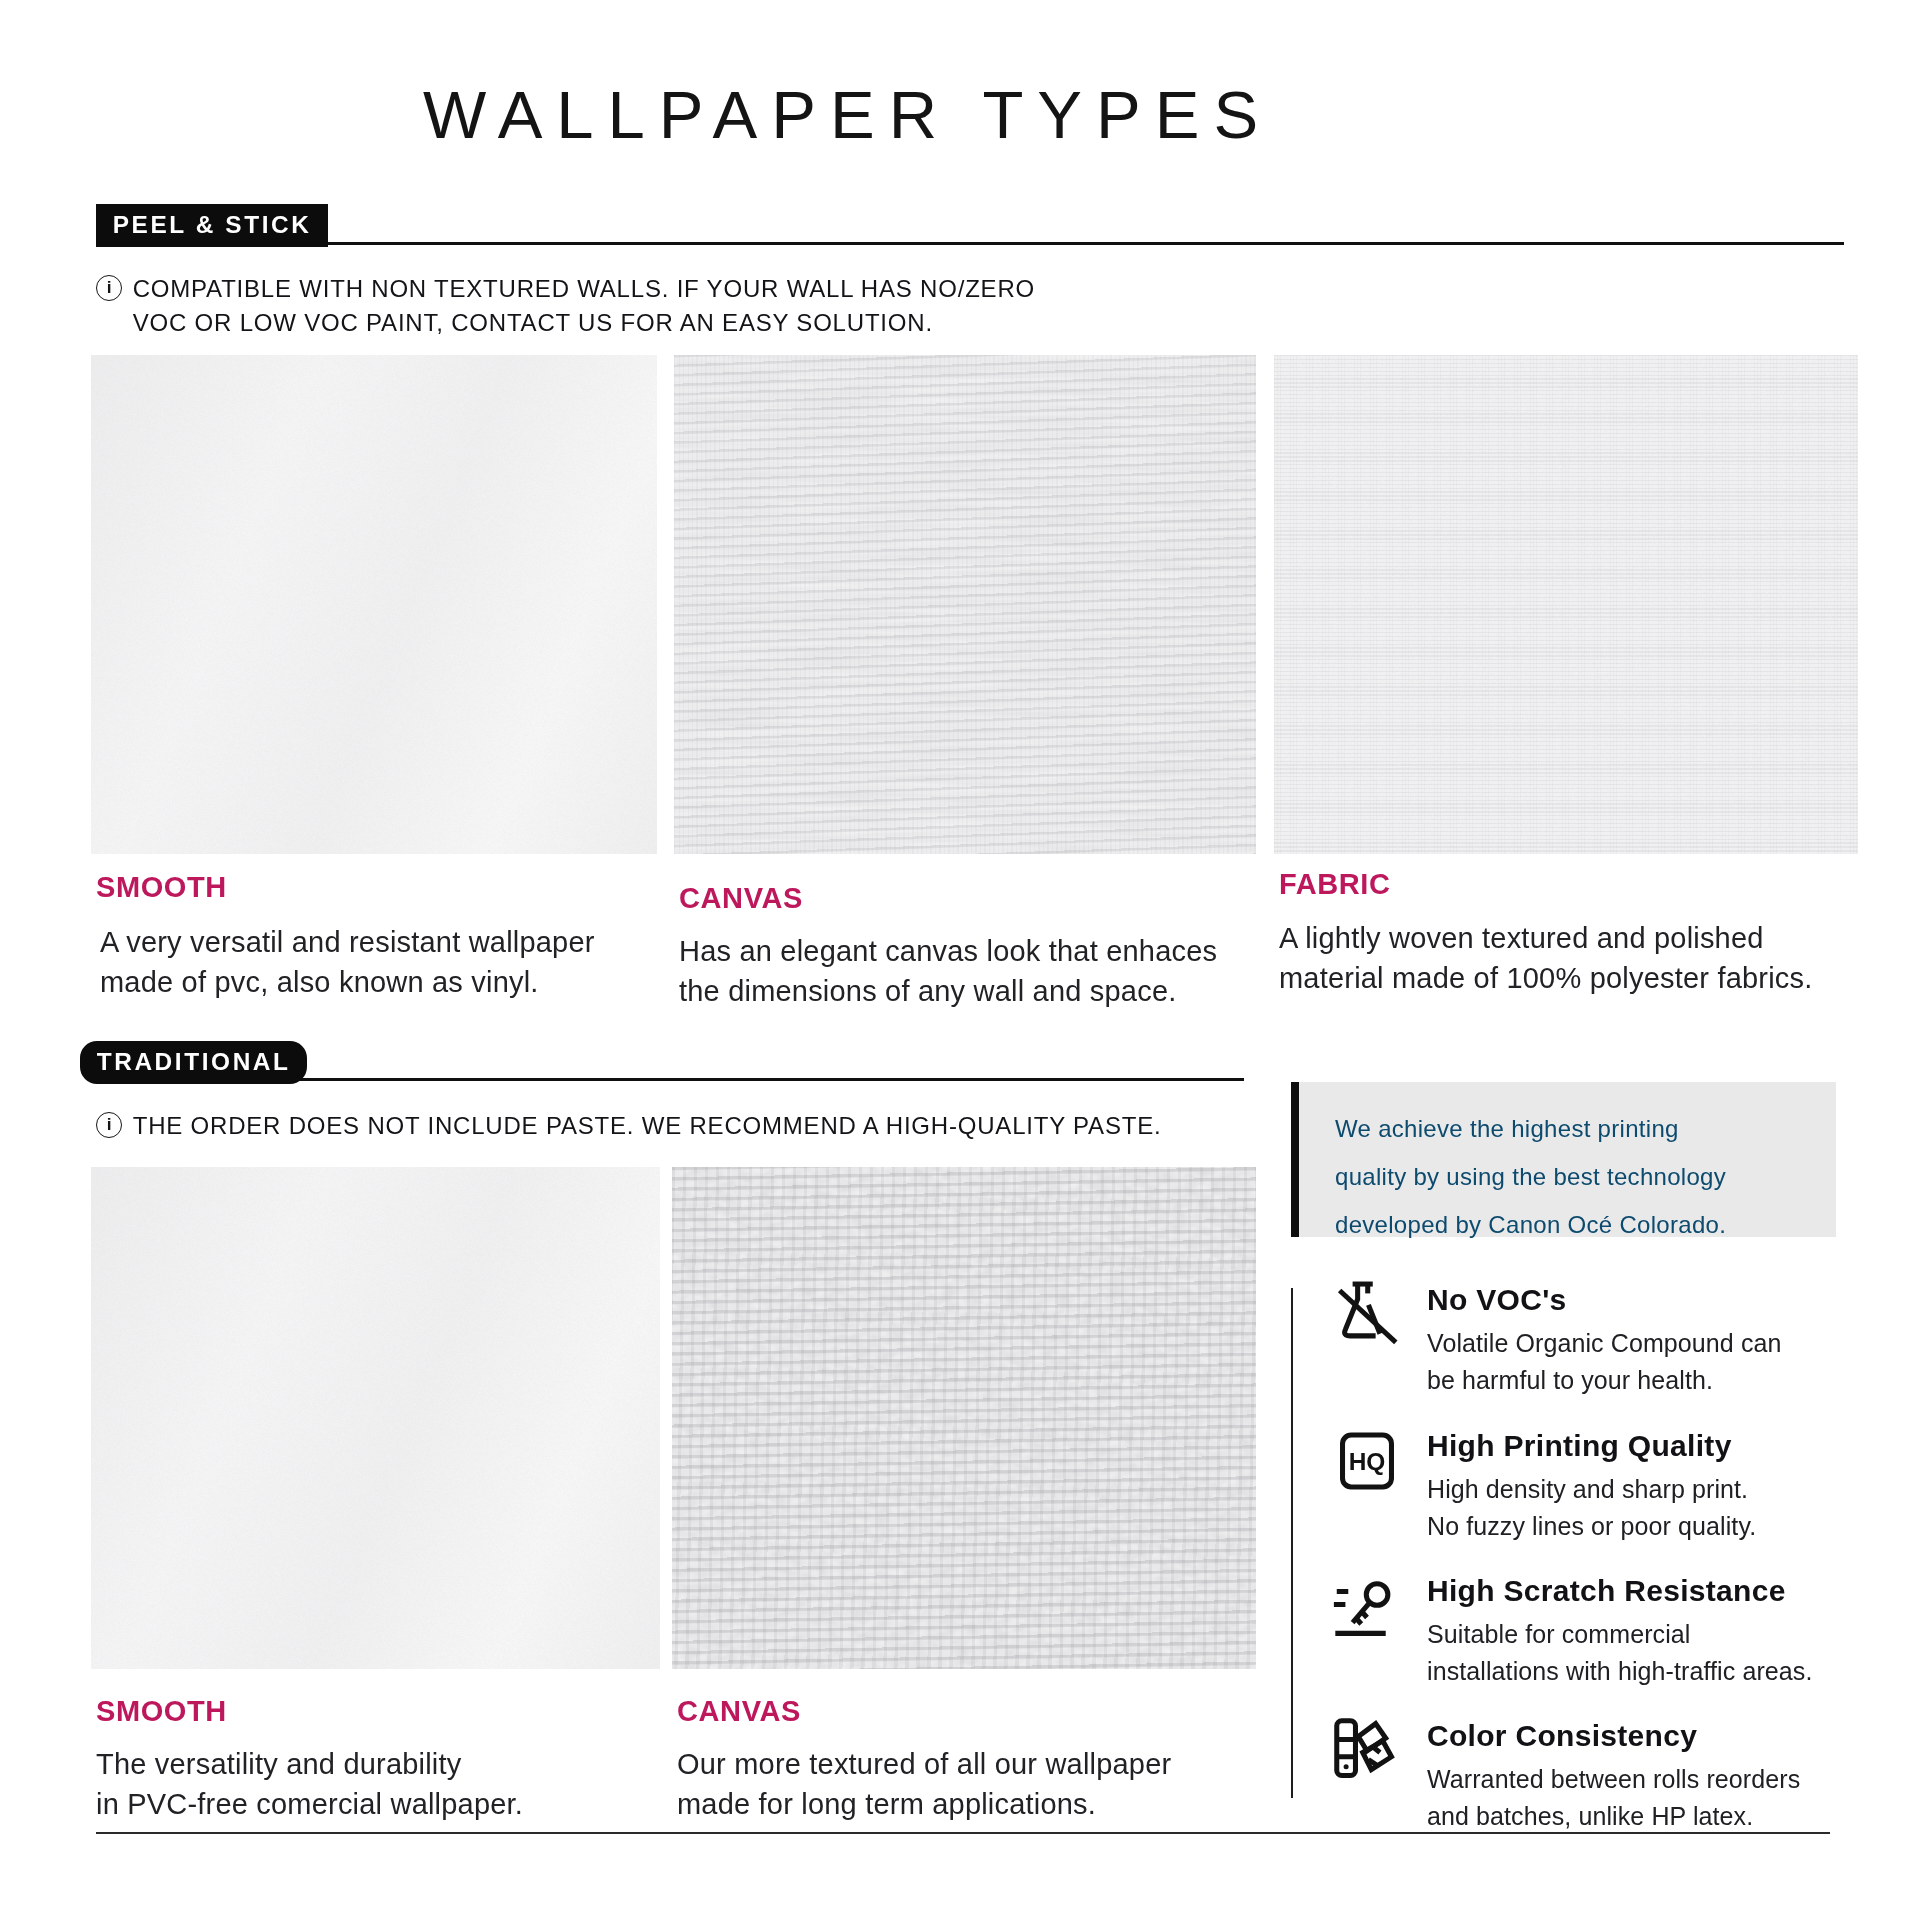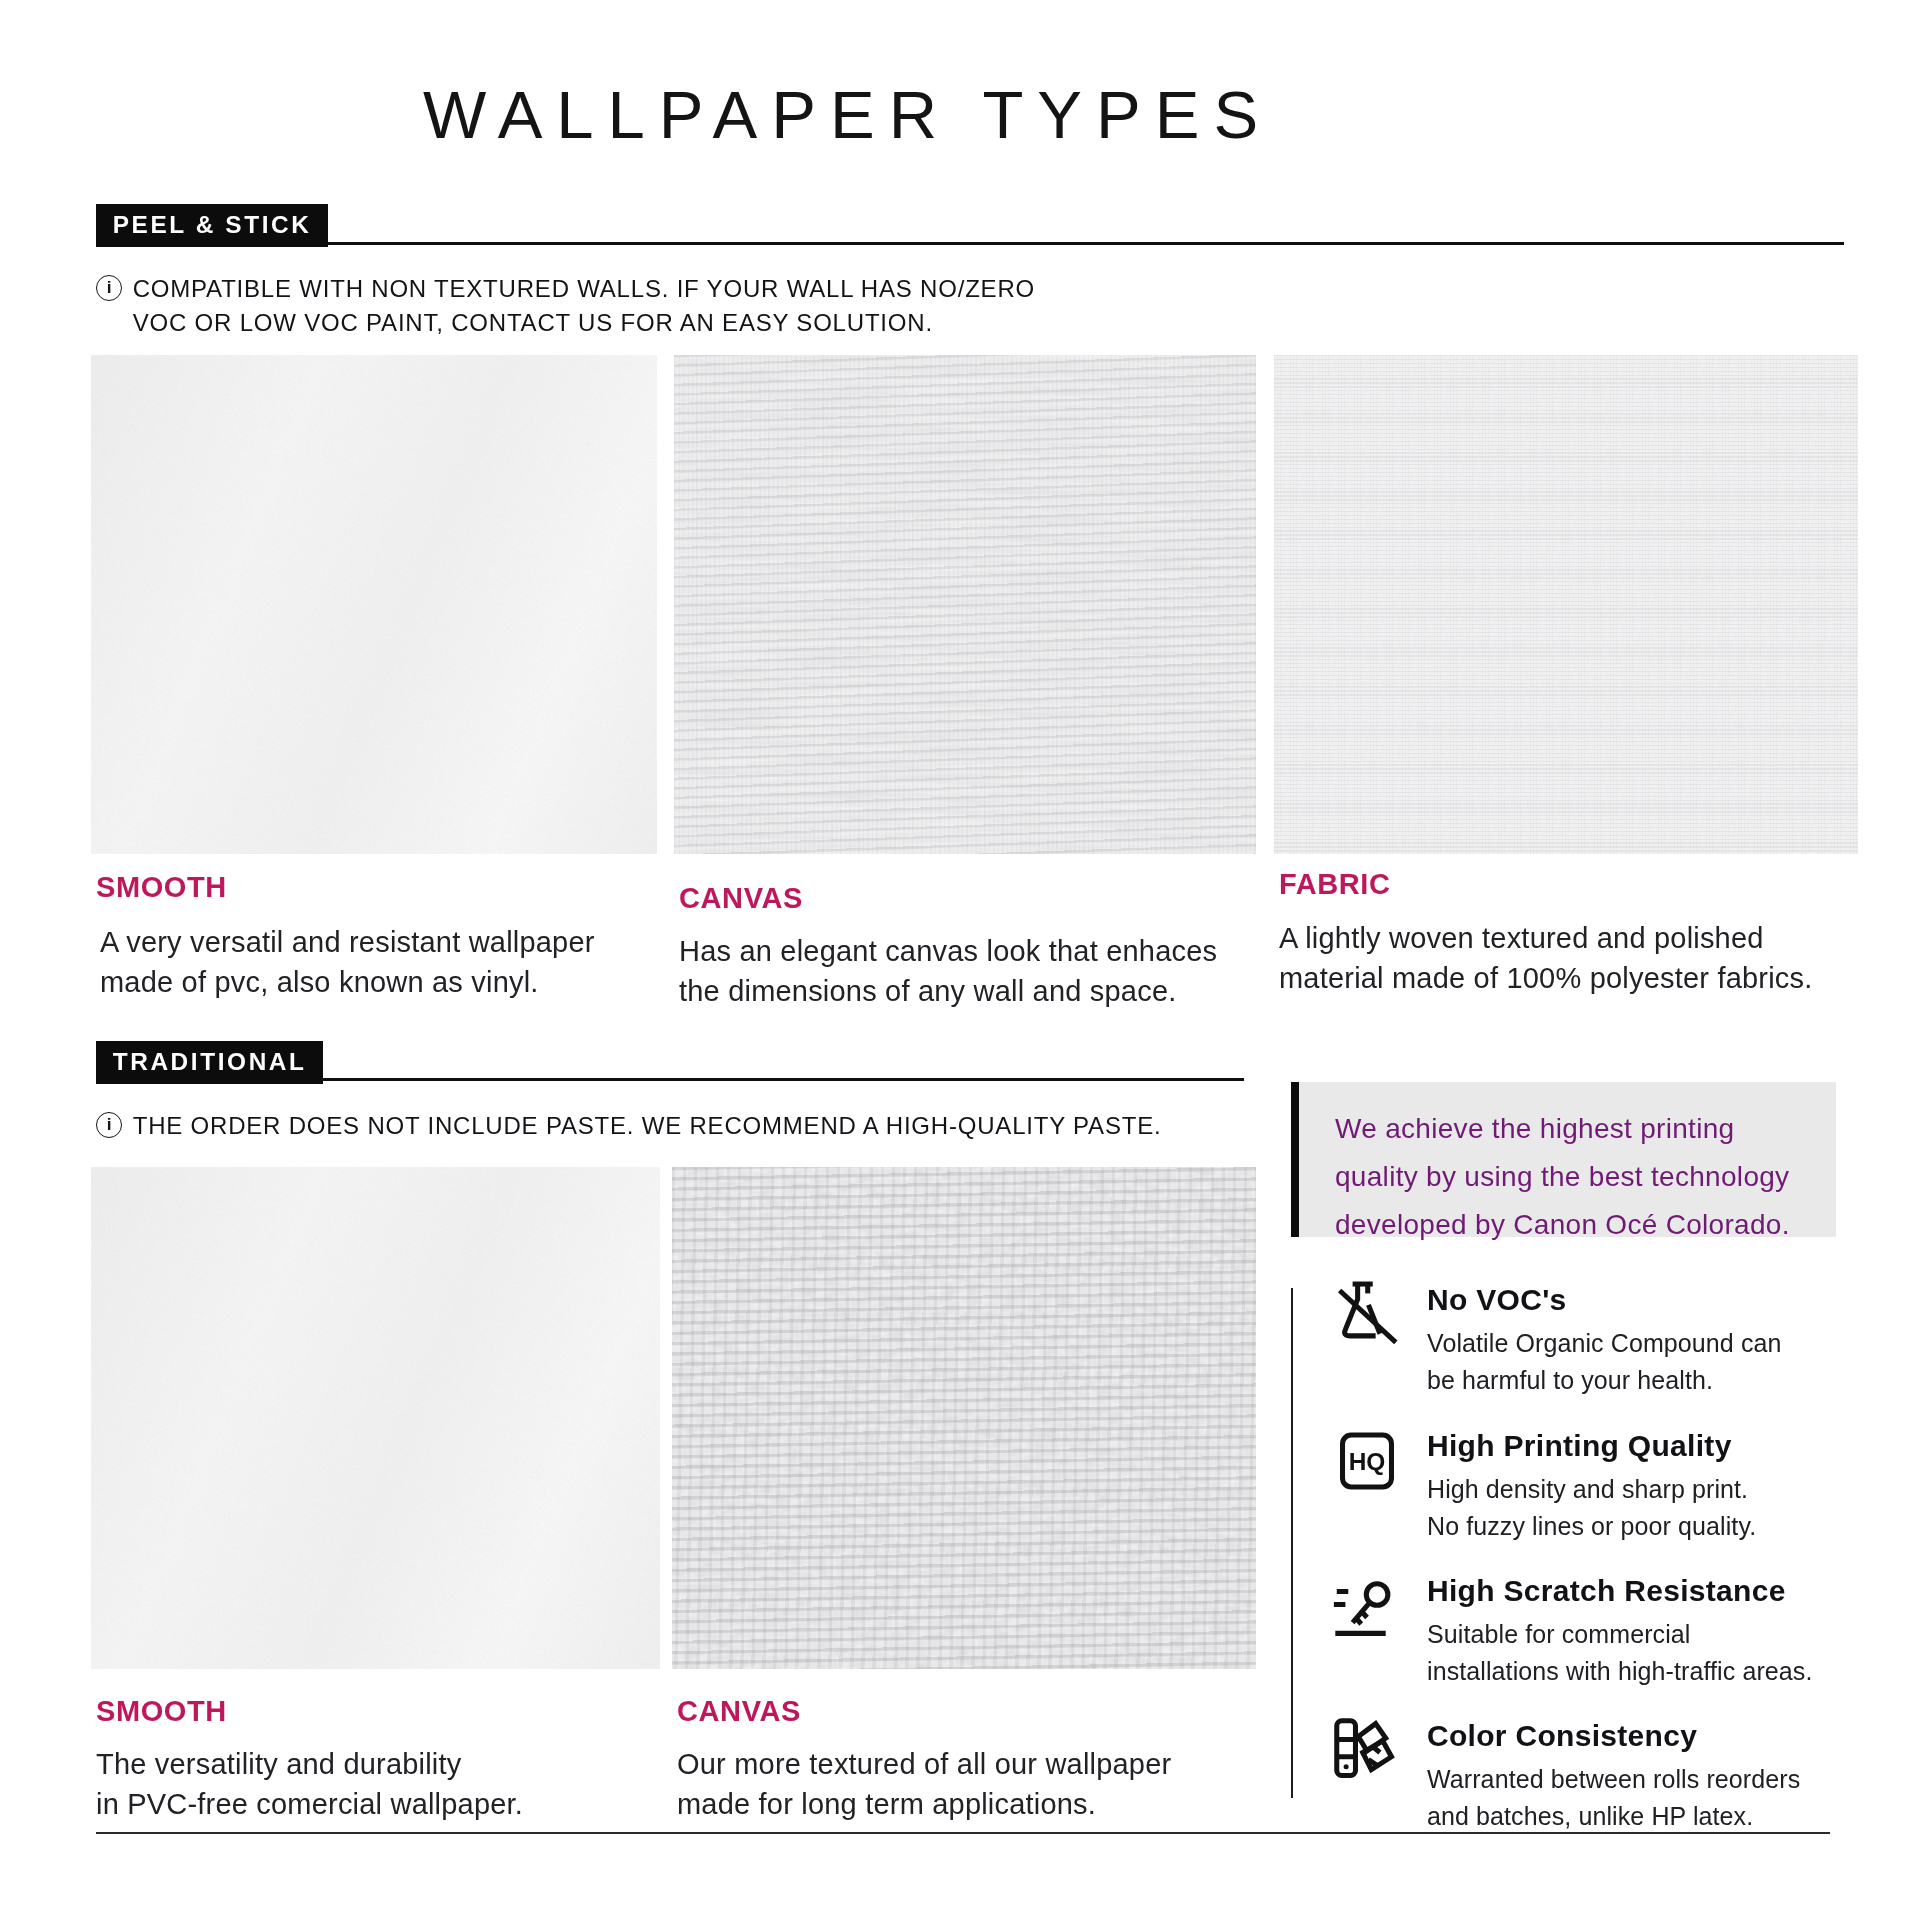--- a/index.html
+++ b/index.html
@@ -45,21 +45,21 @@
     #f2f2f3;}
   
   .swatch-label{font-size:29px;font-weight:700;letter-spacing:0.6px;color:#be185d;white-space:nowrap;}
   .swatch-desc{font-size:29px;line-height:40px;letter-spacing:0.2px;color:#222226;white-space:nowrap;}
   
   .gray-box{
     left:1291px;top:1082px;width:501px;height:132px;
     background:#e9e9ea;border-left:8.3px solid #0d0d0d;
     padding:23px 0 0 36px;
   }
-  .gray-box .line{font-size:28px;line-height:48px;letter-spacing:0.3px;color:#701a75;white-space:nowrap;}
+  .gray-box .line{font-size:24px;line-height:48px;letter-spacing:0.3px;color:#0c4a6e;white-space:nowrap;}
   .vline{left:1291px;top:1288px;width:1.9px;height:510px;background:#1d1d1d;}
   .feature{left:1323px;width:520px;}
   .feature .f-icon{position:absolute;left:7.7px;top:-3.9px;width:72px;height:72px;}
   .f-title{margin-left:104px;font-size:30px;font-weight:700;letter-spacing:0.3px;color:#121216;white-space:nowrap;}
   .f-desc{margin-left:104px;margin-top:7.7px;font-size:25px;line-height:37px;letter-spacing:0.1px;color:#202024;white-space:nowrap;}
   .bottom-rule{left:96px;top:1832px;width:1734px;height:1.9px;background:#2a2a2a;}
   .icon-stroke{stroke:#121212;fill:none;stroke-width:7;}
 </style>
 </head>
 <body>
@@ -124,21 +124,21 @@
     <span>the dimensions of any wall and space.</span>
   </div>
 
   <div class="abs swatch-label" style="left:1279px;top:868px;">FABRIC</div>
   <div class="abs swatch-desc" style="left:1279px;top:918px;">
     <span>A lightly woven textured and polished</span><br>
     <span>material made of 100% polyester fabrics.</span>
   </div>
 
   <div class="abs rule" style="left:96px;top:1078px;width:1148px;"></div>
-  <div class="abs badge" style="left:96px;top:1041px;">TRADITIONAL</div>
+  <div class="abs badge" style="left:80px;top:1041px;border-radius:17px;">TRADITIONAL</div>
 
   <div class="abs info" style="left:96px;top:1109px;">
     <span class="info-icon">i</span>
     <span class="info-lines">THE ORDER DOES NOT INCLUDE PASTE. WE RECOMMEND A HIGH-QUALITY PASTE.</span>
   </div>
 
   <div class="abs swatch tex-smooth" style="left:91px;top:1167px;width:569px;height:502px;">
     <svg class="tex" preserveAspectRatio="none" viewBox="0 0 886 782" width="569" height="502">
         <rect width="100%" height="100%" filter="url(#grain)"></rect>
       </svg>

